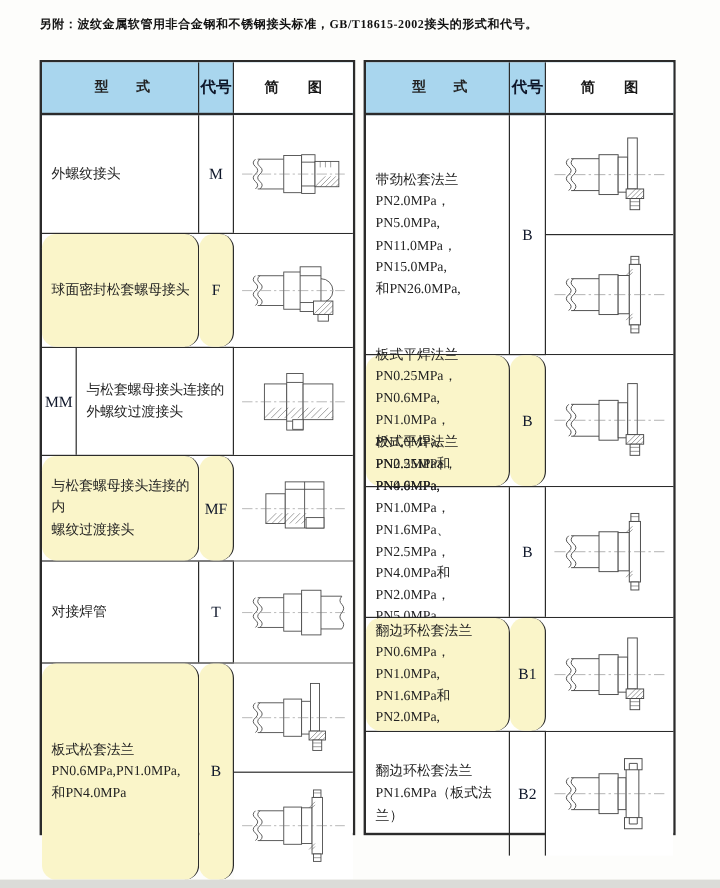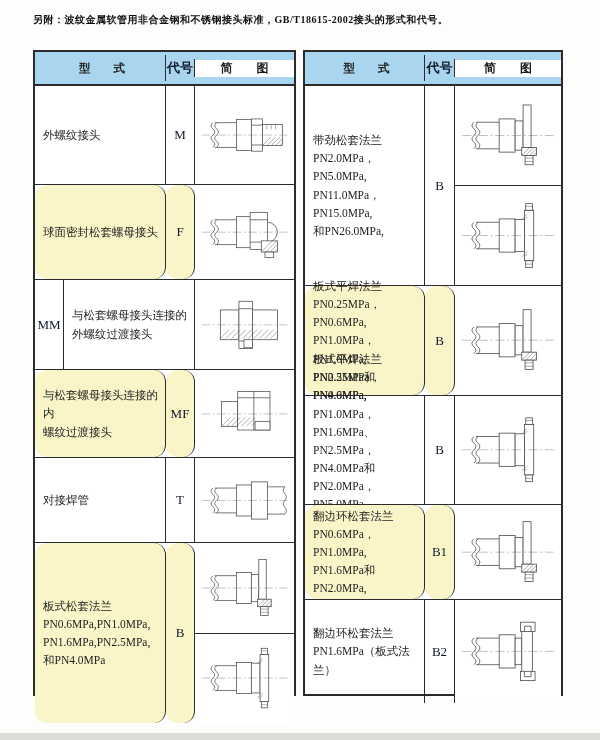--- a/index.html
+++ b/index.html
@@ -10,21 +10,21 @@
     --pg:#fdfdfb;
   }
   *{box-sizing:border-box;margin:0;padding:0;}
   html,body{width:600px;height:740px;}
   body{background:var(--pg);font-family:"Liberation Serif","DejaVu Serif",serif;color:#1c1c1c;}
   .page{position:relative;width:600px;height:740px;overflow:hidden;background:var(--pg);}
   .title{position:absolute;left:33px;top:13px;font-size:10px;font-weight:bold;letter-spacing:.5px;color:#111;}
   .tbl{position:absolute;top:50px;border:2px solid var(--bd);background:#fff;display:flex;flex-direction:column;}
   .tbl-left{left:33px;width:263px;height:646px;}
   .tbl-right{left:303px;width:260px;height:646px;}
-  .thead{display:flex;height:34px;background:var(--hdr);border-bottom:2px solid var(--bd);flex:0 0 auto;align-items:center;}
+  .thead{display:flex;height:44px;background:var(--hdr);border-bottom:2px solid var(--bd);flex:0 0 auto;}
   .th{display:flex;align-items:center;justify-content:center;font-size:12px;font-weight:bold;color:#1a1a1a;border-right:1px solid var(--bd);}
   .th:last-child{border-right:none;}
   .tbody{display:flex;flex-direction:column;flex:1 1 auto;}
   .row{display:flex;border-bottom:1px solid var(--bd);flex:0 0 auto;}
   .row:last-child{border-bottom:none;}
   .cell{border-right:1px solid var(--bd);}
   .cell:last-child{border-right:none;}
   .tbl-left .c-type{width:131px;}
   .tbl-left .c-code{width:29px;}
   .tbl-right .c-type{width:120px;}
@@ -199,21 +199,20 @@
                 <path class="s" d="M140 28 q-5 6 0 11 t0 11 t0 11 t0 11"></path>
                 <line class="cl" x1="6" y1="50" x2="144" y2="50" stroke-dasharray="14 4 3 4"></line>
               </svg>
             </div>
           </div>
         </div>
         <div class="row hl" style="height: 180px;">
           <div class="cell c-type">
             <div class="tline">板式松套法兰</div>
             <div class="tline">PN0.6MPa,PN1.0MPa,</div>
-            <div class="tline">PN1.6MPa,PN2.5MPa,</div>
             <div class="tline">和PN4.0MPa</div>
           </div>
           <div class="cell c-code">
             <span>B</span>
           </div>
           <div class="cell c-diag">
             <div class="diag div-b">
               <svg viewBox="0 0 150 100" preserveAspectRatio="xMidYMid meet">
                 <path class="s" d="M24 30 q-6 5 0 10 t0 10 t0 10 t0 10"></path>
                 <path class="s" d="M30 30 q-6 5 0 10 t0 10 t0 10 t0 10"></path>

